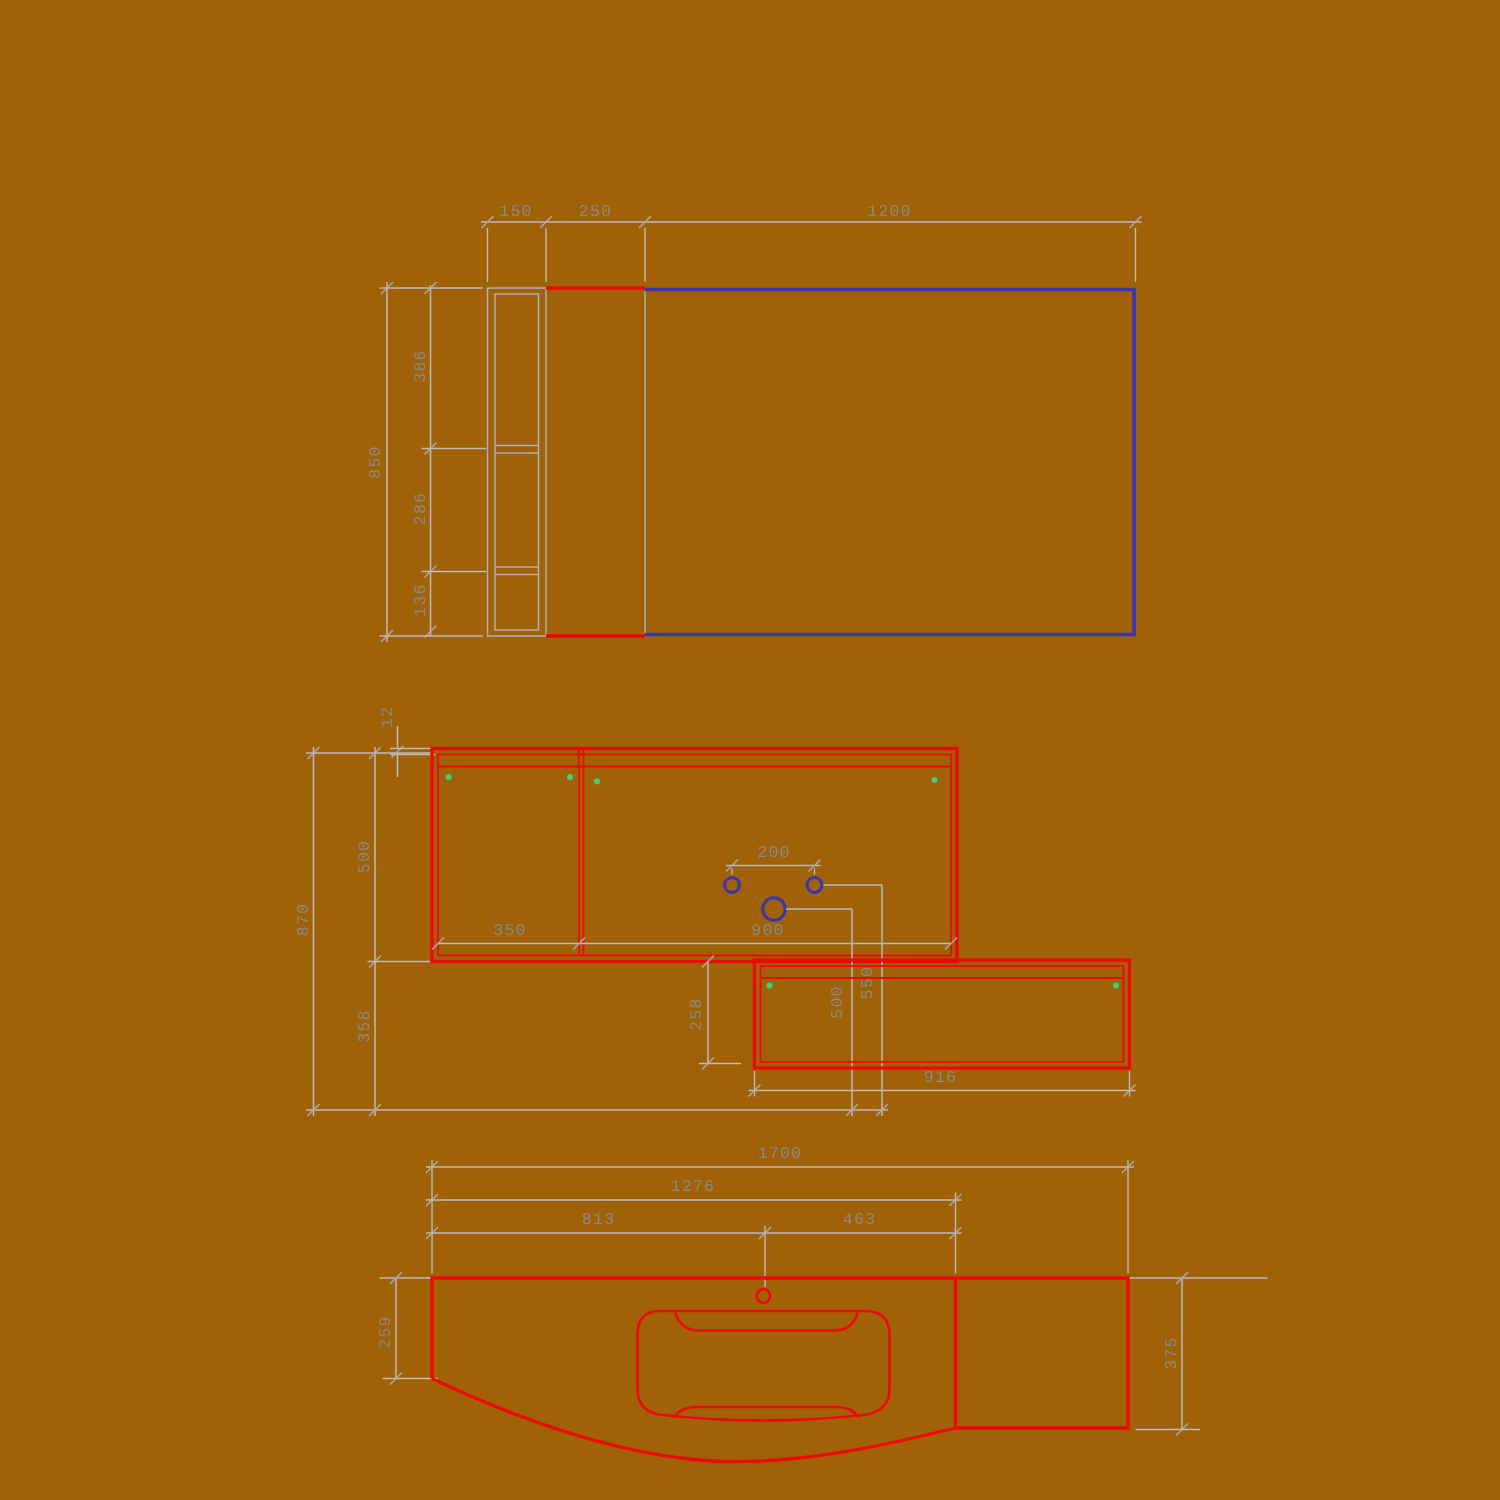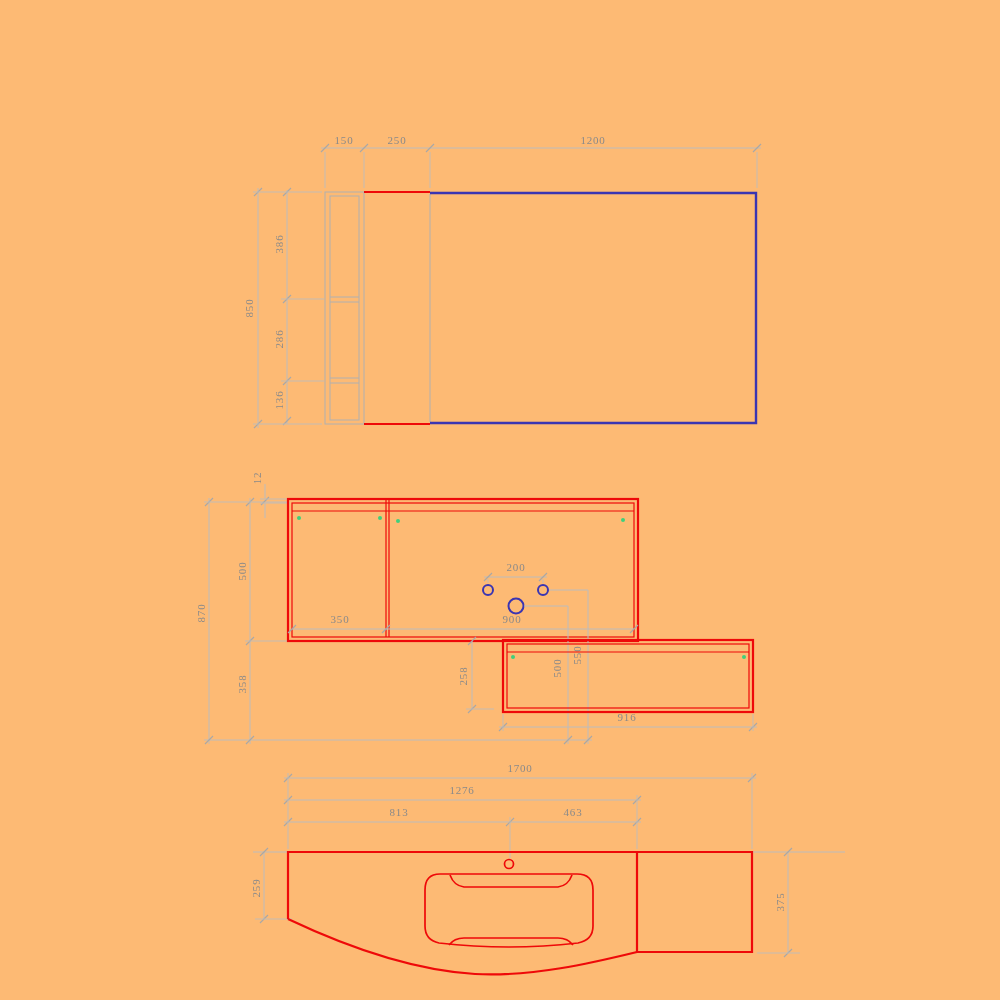--- a/index.html
+++ b/index.html
@@ -1,17 +1,17 @@
 <!DOCTYPE html>
 <html style="--red: #ee0909; --blue: #3a35b2; --green: #3fcf7c; --dim-line: #bcbcbc; --dim-tick: #a8a8a8; --dim-text: #8a8a8a; --shape-gray: #b0b0b0;"><head>
 <meta charset="utf-8">
 <style>
   html,body{margin:0;padding:0;background:#ffffff;}
-  .canvas{position:relative;width:1000px;height:1000px;background:#fdba74;overflow:hidden;
-          font-family:Liberation Serif, serif;}
+  .canvas{position:relative;width:1000px;height:1000px;background:#a16207;overflow:hidden;
+          font-family:Liberation Mono, monospace;}
   svg{display:block;}
   .dim-line{stroke:var(--dim-line);stroke-width:1;fill:none;}
   .dim-tick{stroke:var(--dim-tick);stroke-width:1.1;fill:none;}
   .ext-line{stroke:var(--dim-line);stroke-width:0.9;fill:none;}
   .gray-shape{stroke:var(--shape-gray);stroke-width:1;fill:none;}
   .red-heavy{stroke:var(--red);stroke-width:2.2;fill:none;}
   .red-light{stroke:var(--red);stroke-width:1.2;fill:none;}
   .red-mid{stroke:var(--red);stroke-width:1.7;fill:none;}
   .blue-heavy{stroke:var(--blue);stroke-width:2.4;fill:none;}
   .blue-circle{stroke:var(--blue);stroke-width:2;fill:none;}

